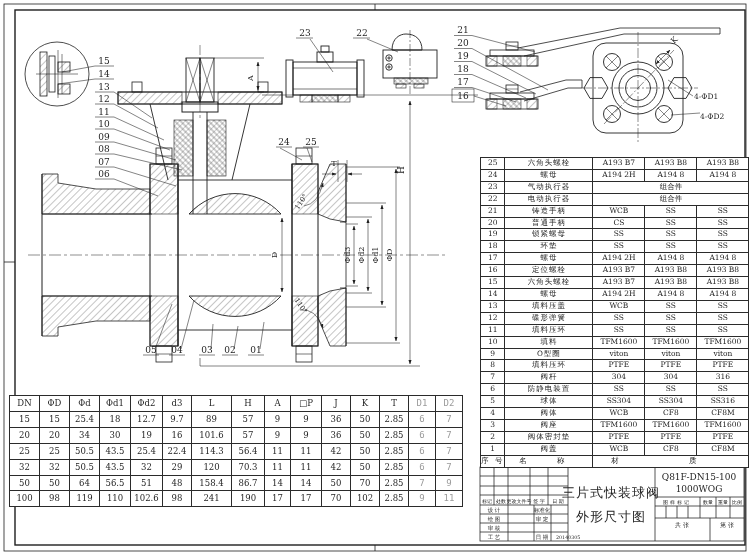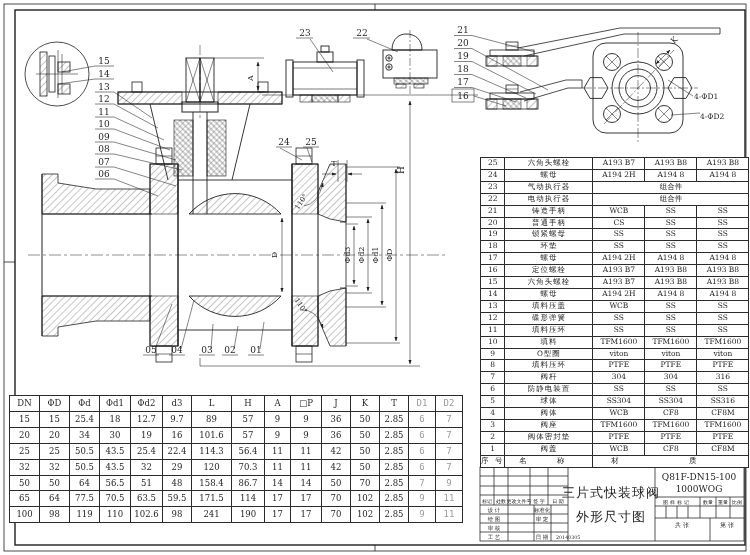--- a/index.html
+++ b/index.html
@@ -397,37 +397,20 @@
           <td>86.7</td>
           <td>14</td>
           <td>14</td>
           <td>50</td>
           <td>70</td>
           <td>2.85</td>
           <td class="gray">7</td>
           <td class="gray">9</td>
         </tr>
         <tr>
-          <td>65</td>
-          <td>64</td>
-          <td>77.5</td>
-          <td>70.5</td>
-          <td>63.5</td>
-          <td>59.5</td>
-          <td>171.5</td>
-          <td>114</td>
-          <td>17</td>
-          <td>17</td>
-          <td>70</td>
-          <td>102</td>
-          <td>2.85</td>
-          <td class="gray">9</td>
-          <td class="gray">11</td>
-        </tr>
-        <tr>
           <td>100</td>
           <td>98</td>
           <td>119</td>
           <td>110</td>
           <td>102.6</td>
           <td>98</td>
           <td>241</td>
           <td>190</td>
           <td>17</td>
           <td>17</td>

